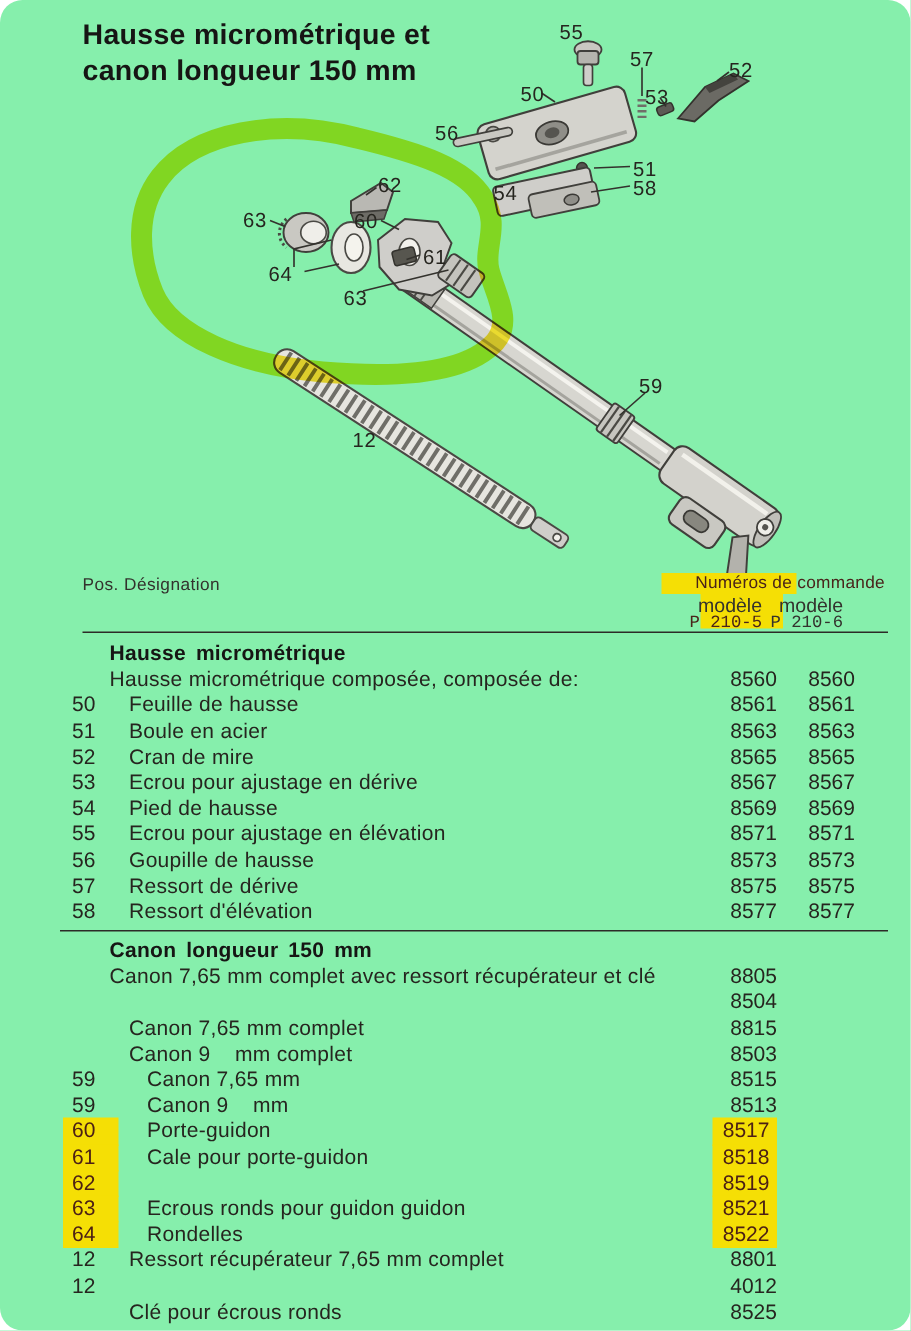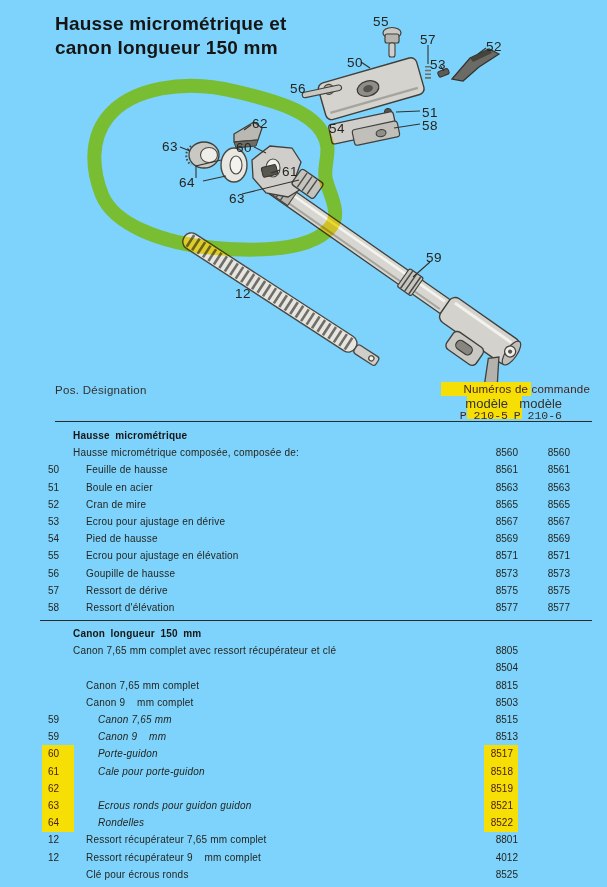--- a/index.html
+++ b/index.html
@@ -1,20 +1,21 @@
 <!DOCTYPE html>
 <html><head>
 <meta charset="utf-8">
 <style>
   html,body{margin:0;padding:0;}
   .page{
     position:relative; width:607px; height:887px;
-    background:#7dd3fc; overflow:hidden;
+    background:#86efac; overflow:hidden;
     font-family:"Liberation Sans", sans-serif;
     color:#1d1c1a;
+    border-radius:15px;
   }
   
   .page-title{
     position:absolute; left:55px; top:12px; margin:0;
     font-size:19px; line-height:24px; font-weight:bold; color:#161514;
     letter-spacing:.2px;
   }
   
   .diagram{position:absolute; left:0; top:0; width:607px; height:382px;}
   .diagram svg{position:absolute; left:0; top:0;}
@@ -25,31 +26,31 @@
   .thead{position:absolute; left:0; top:0; width:607px;}
   .hl-block{position:absolute; background:#f5df05;}
   .th-left{position:absolute; left:55px; top:384px; font-size:11.5px; color:#33322d; letter-spacing:.3px;}
   .th-title{position:absolute; right:17px; top:383px; font-size:11.5px; color:#49231a; letter-spacing:.2px;}
   .th-model{position:absolute; top:396px; font-size:13px; color:#33322d;}
   .th-pm{position:absolute; top:409px; font-size:11.5px;font-family:Liberation Mono, monospace;}
   .m1r{right:99px;} .m2r{right:45px;}
   .pm1{color:#49231a;} .pm2{color:#33322d;padding-left:40px;}
   .head-rule{position:absolute; left:55px; right:15px; top:421px; border-top:1.6px solid #2c2b27;}
   
-  .parts-table{position:absolute; left:0; top:425px; width:607px; font-size:10px;}
+  .parts-table{position:absolute; left:0; top:425px; width:607px; font-size:14px;}
   .section{position:relative; padding-top:2px;}
   .section.ruled{margin-top:3px; padding-top:6px;}
   .section.ruled::before{
     content:''; position:absolute; left:40px; right:15px; top:1px;
     border-top:1.6px solid #2c2b27;
   }
   .row{position:relative; height:17.2px; line-height:17.2px;}
   .pos{position:absolute; left:48px; color:#26251f;}
   .desc{position:absolute; white-space:pre; letter-spacing:.2px; color:#26251f;}
-  .ind0{left:73px;} .ind1{left:86px;} .ind2{left:98px;font-style:italic;}
+  .ind0{left:73px;} .ind1{left:86px;} .ind2{left:98px;}
   .title-row .desc{font-weight:bold; word-spacing:2.5px; color:#161514;}
   .v{position:absolute; text-align:left; color:#26251f;}
   .v1{right:89px;} .v2{right:37px;}
   .hl-mark{left:42px; padding:0 15px 1px 6px; background:#f5df05; color:#4c2015;}
   .hl-val{background:#f5df05; padding:0 5px 1px 7px; color:#4c2015;}
 </style>
 </head>
 <body>
 
 <div class="page">
@@ -330,21 +331,20 @@
           <span class="v v2"></span>
         </div>
         <div class="row">
           <span class="pos">12</span>
           <span class="desc ind1">Ressort récupérateur 7,65 mm complet</span>
           <span class="v v1">8801</span>
           <span class="v v2"></span>
         </div>
         <div class="row">
           <span class="pos">12</span>
-          <span class="desc ind1">Ressort récupérateur 9    mm complet</span>
           <span class="v v1">4012</span>
           <span class="v v2"></span>
         </div>
         <div class="row">
           <span class="pos"></span>
           <span class="desc ind1">Clé pour écrous ronds</span>
           <span class="v v1">8525</span>
           <span class="v v2"></span>
         </div>
       </div>

